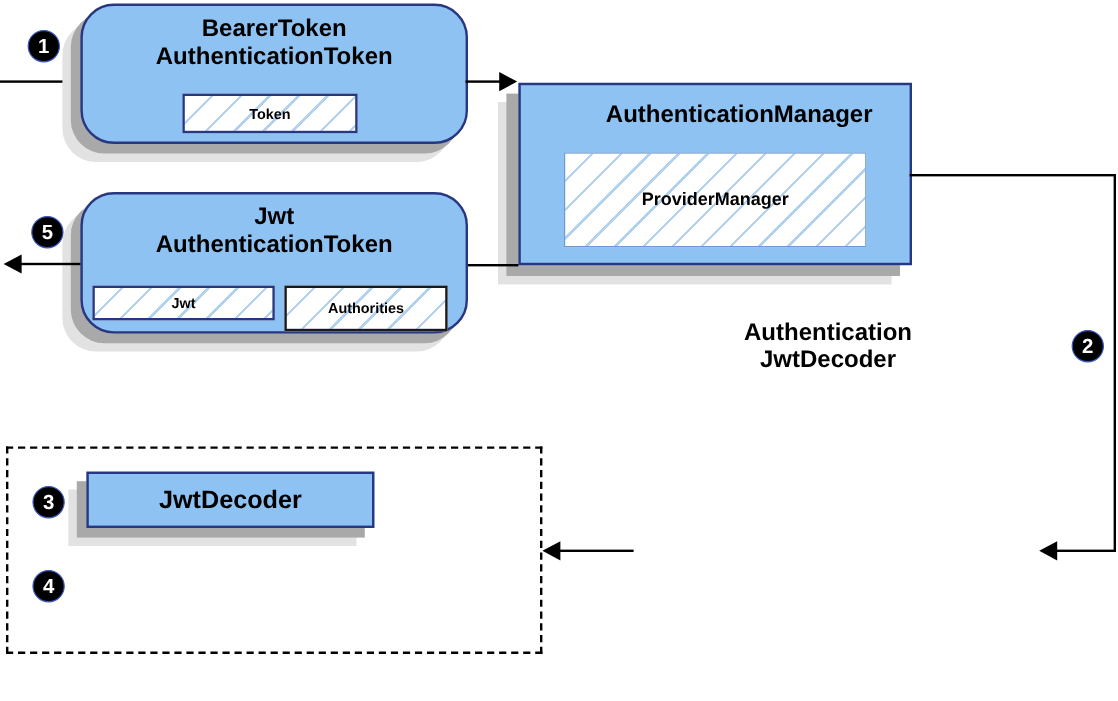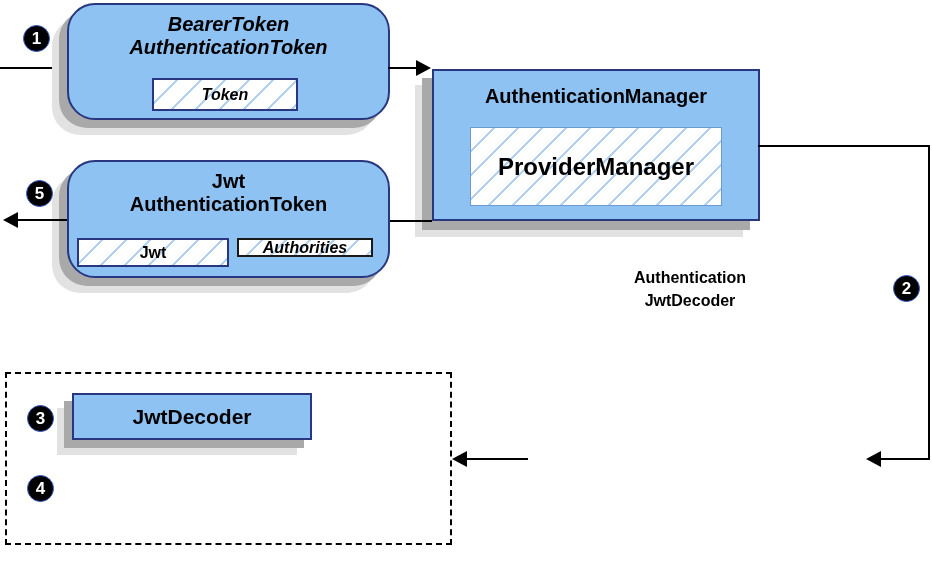--- a/index.html
+++ b/index.html
@@ -14,23 +14,23 @@
     box-shadow:-8px 8px 0 #a9a9a9,-15px 15px 0 #e2e2e2;
   }
   .rounded{border-radius:28px;}
   .flexc{display:flex;align-items:center;justify-content:center;}
   .title{font-weight:bold;font-size:20px;line-height:23px;text-align:center;width:100%;}
   .chip{
     position:absolute;box-sizing:border-box;border:2px solid #28377f;
     background:#fff;
     background-image:repeating-linear-gradient(135deg,rgba(255,255,255,0) 0 15px,#b3d2f0 15px 17px);
     display:flex;align-items:center;justify-content:center;
-    font-weight:bold;font-size:16px;
+    font-weight:bold;font-size:12px;
   }
-  .chip.thin{border:1px solid #6b9bd2;font-size:24px;}
+  .chip.thin{border:1px solid #6b9bd2;font-size:15px;}
   .chip.dark{border:2px solid #1a1a1a;}
   
   .prov-group{
     position:absolute;box-sizing:border-box;border:2px dashed #4b7fc0;
     background:#fff;
     background-image:repeating-linear-gradient(135deg,rgba(255,255,255,0) 0 21px,#a5c8eb 21px 23px);
   }
   .dark-dash{position:absolute;box-sizing:border-box;border:2px dashed #000;background:#fff;}
   .bar{
     position:absolute;box-sizing:border-box;width:80px;height:17px;
@@ -45,43 +45,43 @@
   .da-shaft{position:absolute;left:6.5px;top:9px;bottom:9px;width:3px;background:#000;}
   .da-up{position:absolute;top:0;left:0;width:0;height:0;border-left:8px solid transparent;border-right:8px solid transparent;border-bottom:12px solid #000;}
   .da-down{position:absolute;bottom:0;left:0;width:0;height:0;border-left:8px solid transparent;border-right:8px solid transparent;border-top:12px solid #000;}
   
   .badge{
     position:absolute;width:27px;height:27px;border-radius:50%;
     background:#000;color:#fff;border:1px solid #3a5bc0;box-sizing:border-box;
     display:flex;align-items:center;justify-content:center;
     font-weight:bold;font-size:17px;
   }
-  .grouplabel{position:absolute;font-weight:bold;font-size:16px;line-height:23px;text-align:center;}
+  .grouplabel{position:absolute;font-weight:bold;font-size:20px;line-height:23px;text-align:center;}
 </style>
 </head>
 <body>
 
 <div id="stage">
 
   <div class="hline" style="left:0;top:67px;width:67px;"></div>
   <div class="badge" style="left:23px;top:25px;">1</div>
 
-  <div class="bluebox rounded" style="left:67px;top:3px;width:323px;height:117px;font-style:italic;">
+  <div class="bluebox rounded" style="left:67px;top:3px;width:323px;height:117px;">
     <div class="abs title" style="top:8px;left:0;">
       <div>BearerToken</div>
       <div>AuthenticationToken</div>
     </div>
     <div class="chip" style="left:83px;top:73px;width:146px;height:33px;">Token</div>
   </div>
 
   <div class="hline" style="left:388px;top:67px;width:30px;"></div>
   <div class="ah-right" style="left:416px;top:60px;"></div>
 
   <div class="bluebox" style="left:432px;top:69px;width:328px;height:152px;box-shadow:-10px 9px 0 #a9a9a9,-17px 16px 0 #e2e2e2;">
-    <div class="abs title" style="top:14px;left:0;">AuthenticationManager</div>
+    <div class="abs title" style="top:14px;left:0;padding-left:20px;">AuthenticationManager</div>
     <div class="chip thin" style="left:36px;top:56px;width:252px;height:79px;">ProviderManager</div>
   </div>
 
   <div class="hline" style="left:758px;top:145px;width:172px;"></div>
   <div class="vline" style="left:928px;top:145px;height:315px;"></div>
   <div class="hline" style="left:880px;top:458px;width:50px;"></div>
   <div class="ah-left" style="left:866px;top:451px;"></div>
   <div class="badge" style="left:893px;top:275px;">2</div>
 
   <div class="grouplabel" style="left:575px;top:266px;width:230px;">
@@ -98,21 +98,21 @@
   </div>
   <div class="badge" style="left:27px;top:405px;">3</div>
   <div class="badge" style="left:27px;top:475px;">4</div>
 
   <div class="bluebox rounded" style="left:67px;top:160px;width:323px;height:118px;">
     <div class="abs title" style="top:8px;left:0;">
       <div>Jwt</div>
       <div>AuthenticationToken</div>
     </div>
     <div class="chip" style="left:8px;top:76px;width:152px;height:29px;">Jwt</div>
-    <div class="chip dark" style="left:168px;top:76px;width:136px;height:19px;font-style:italic;">Authorities</div>
+    <div class="chip dark" style="left:168px;top:76px;width:136px;height:38px;">Authorities</div>
   </div>
 
   <div class="badge" style="left:26px;top:180px;">5</div>
   <div class="hline" style="left:15px;top:219px;width:52px;"></div>
   <div class="ah-left" style="left:3px;top:212px;"></div>
   <div class="hline" style="left:390px;top:220px;width:42px;"></div>
 
 </div>
 
 </body></html>

